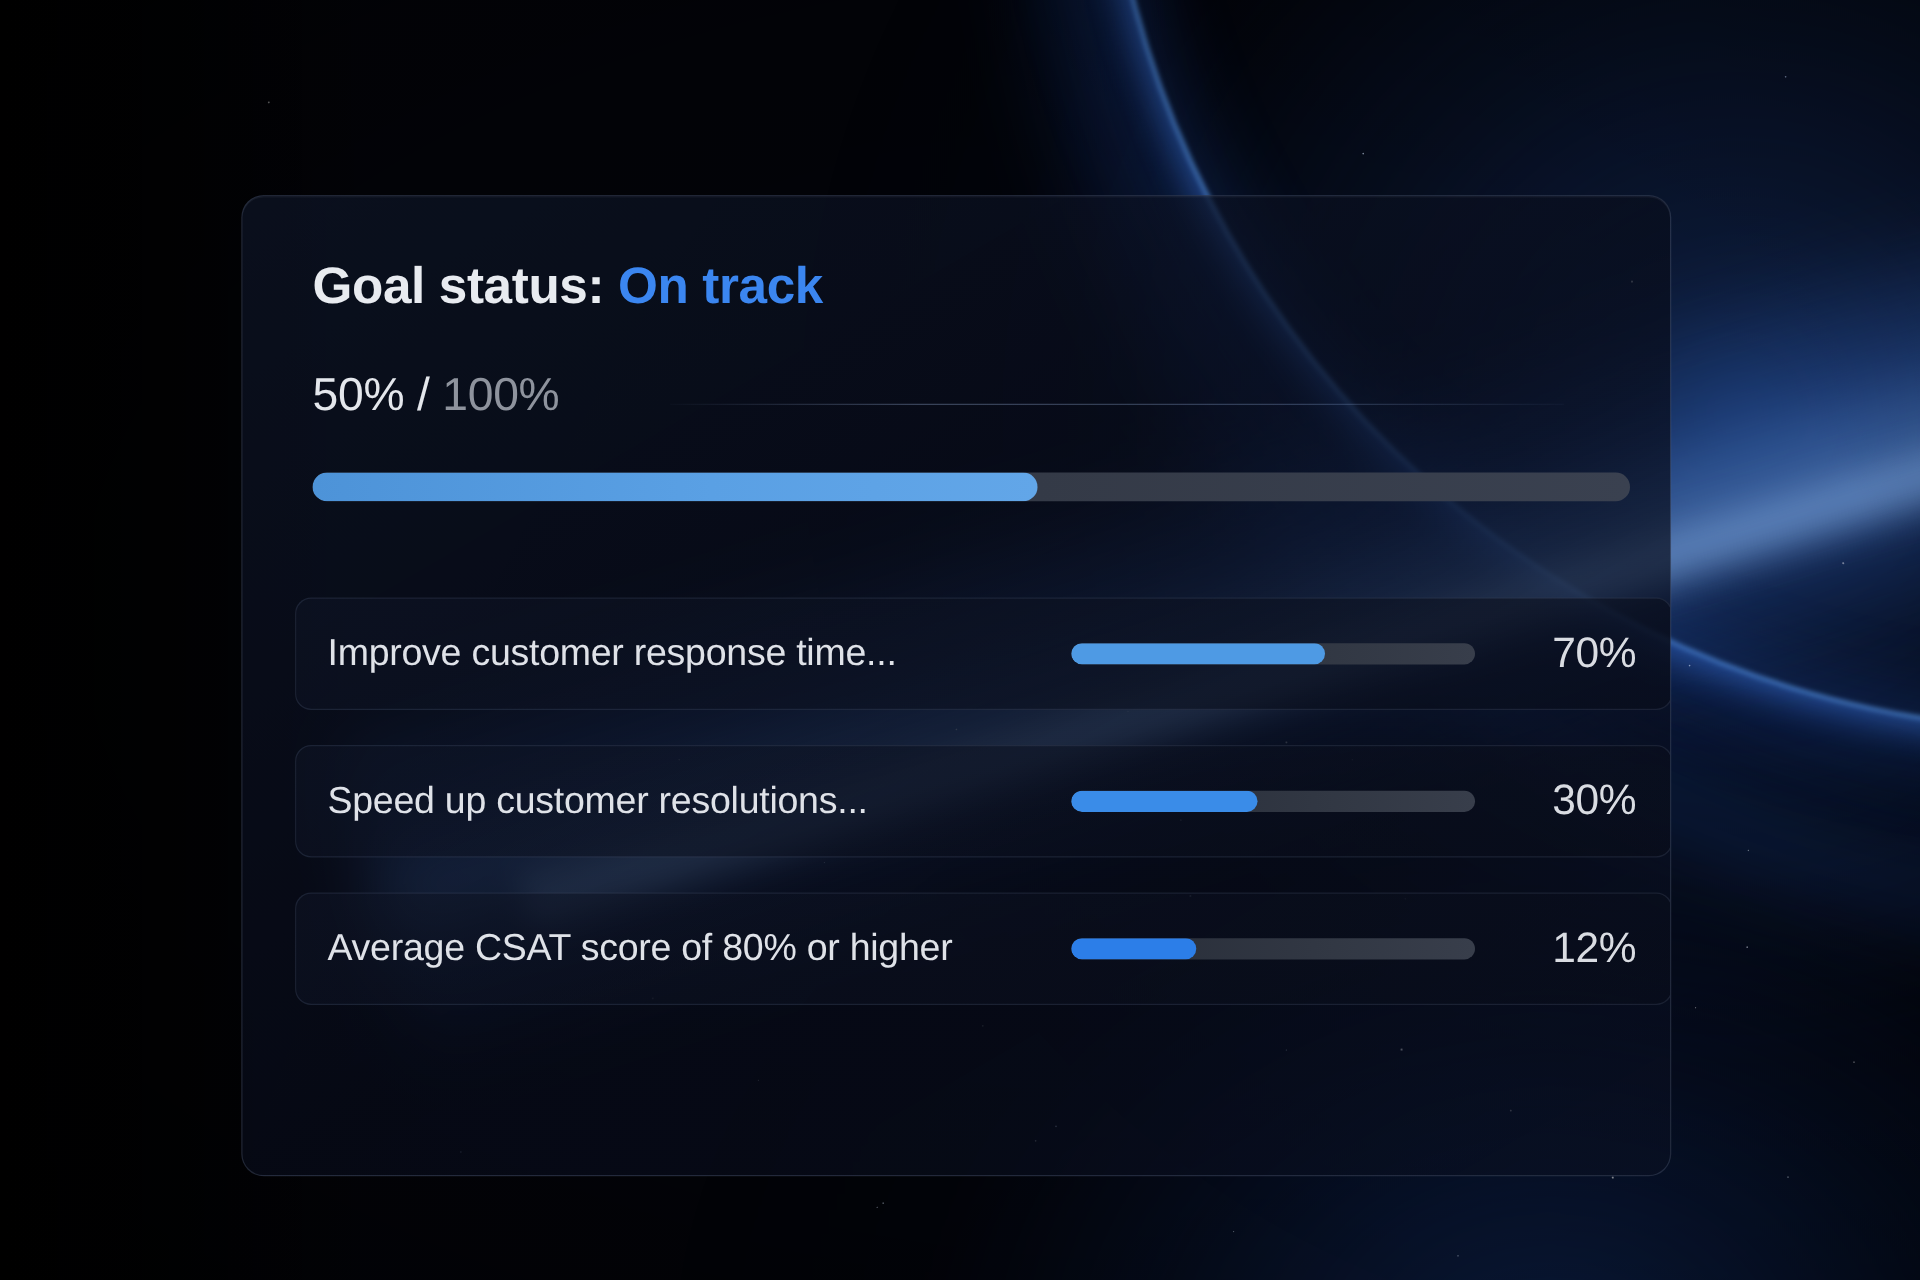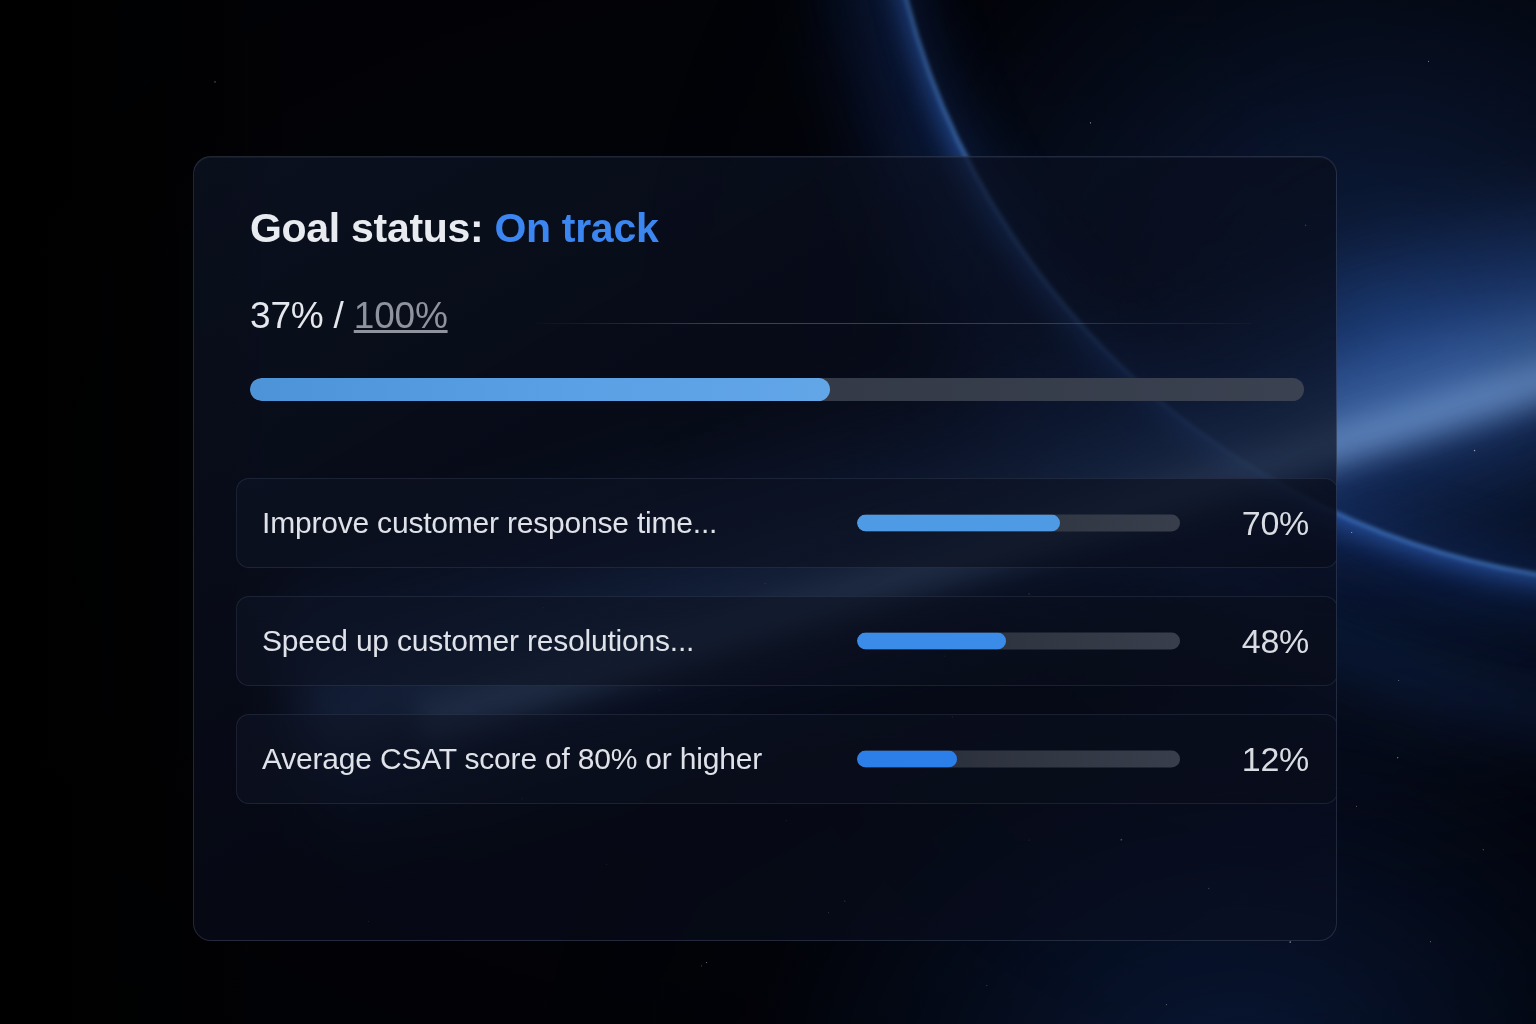--- a/index.html
+++ b/index.html
@@ -194,21 +194,21 @@
   .progress-label {
     position: absolute;
     left: 56px;
     top: 138px;
     font-size: 37px;
     font-weight: 400;
     letter-spacing: -0.2px;
     color: #e4e7ec;
     white-space: nowrap;
   }
-  .progress-label .denom { color: #8e939d; text-decoration: underline; }
+  .progress-label .denom { color: #8e939d; }
 
   .title-rule {
     position: absolute;
     left: 342px;
     top: 166px;
     width: 715px;
     height: 1px;
     background: linear-gradient(to right,
         rgba(150,180,235,0.02) 0%,
         rgba(170,196,240,0.30) 28%,
@@ -307,21 +307,21 @@
 </div>
 
 <div class="card">
 
   <div class="card-title">
     <span>Goal status:</span>
     <span class="accent">On track</span>
   </div>
 
   <div class="progress-label">
-    <span>37%</span>
+    <span>50%</span>
     <span>/</span>
     <span class="denom">100%</span>
   </div>
 
   <div class="title-rule"></div>
 
   <div class="main-track">
     <div class="main-fill" style="width: 55%;"></div>
   </div>
 
@@ -333,21 +333,21 @@
         <div class="goal-fill" style="width: 63%; background: linear-gradient(to right, rgb(78, 154, 228) 0%, rgb(78, 154, 228) 100%);"></div>
       </div>
       <div class="goal-pct">70%</div>
     </div>
 
     <div class="goal-row">
       <div class="goal-label">Speed up customer resolutions...</div>
       <div class="goal-track">
         <div class="goal-fill" style="width: 46%; background: linear-gradient(to right, rgb(58, 140, 232) 0%, rgb(58, 140, 232) 100%);"></div>
       </div>
-      <div class="goal-pct">48%</div>
+      <div class="goal-pct">30%</div>
     </div>
 
     <div class="goal-row">
       <div class="goal-label">Average CSAT score of 80% or higher</div>
       <div class="goal-track">
         <div class="goal-fill" style="width: 31%; background: linear-gradient(to right, rgb(44, 126, 232) 0%, rgb(44, 126, 232) 100%);"></div>
       </div>
       <div class="goal-pct">12%</div>
     </div>
 

